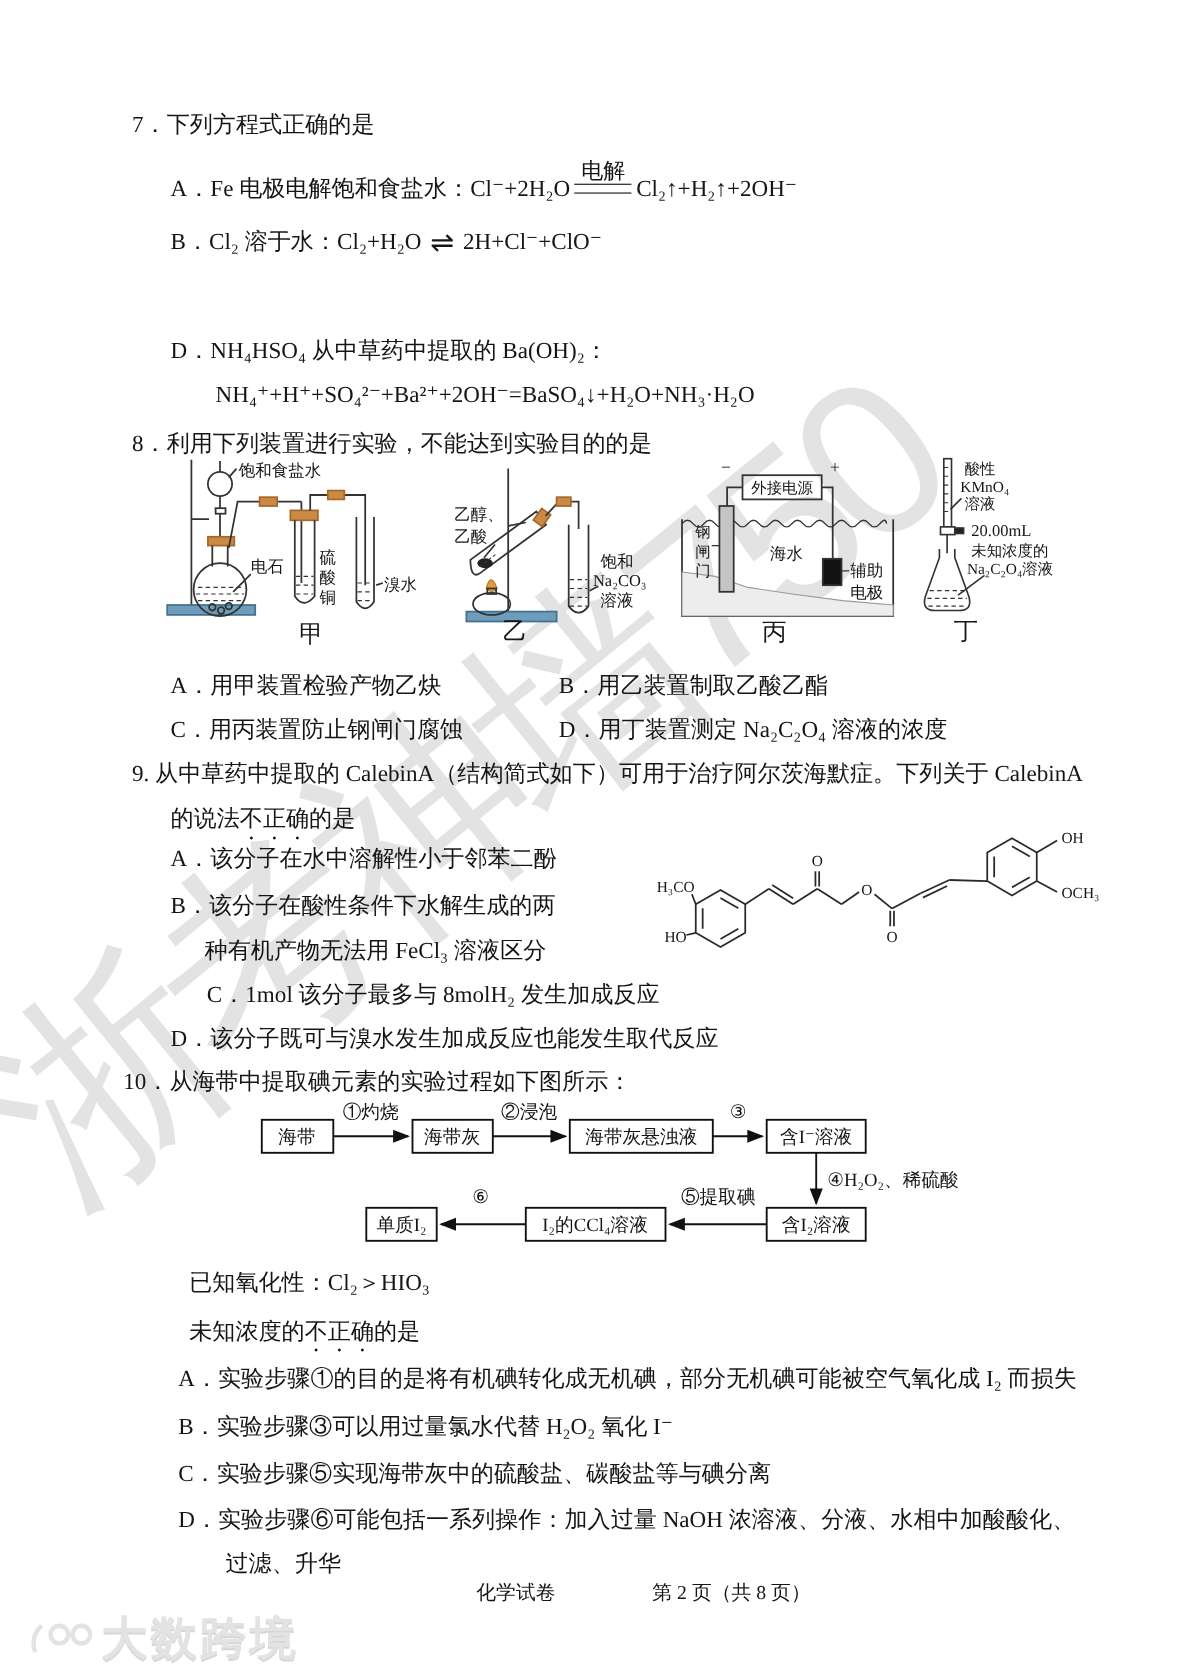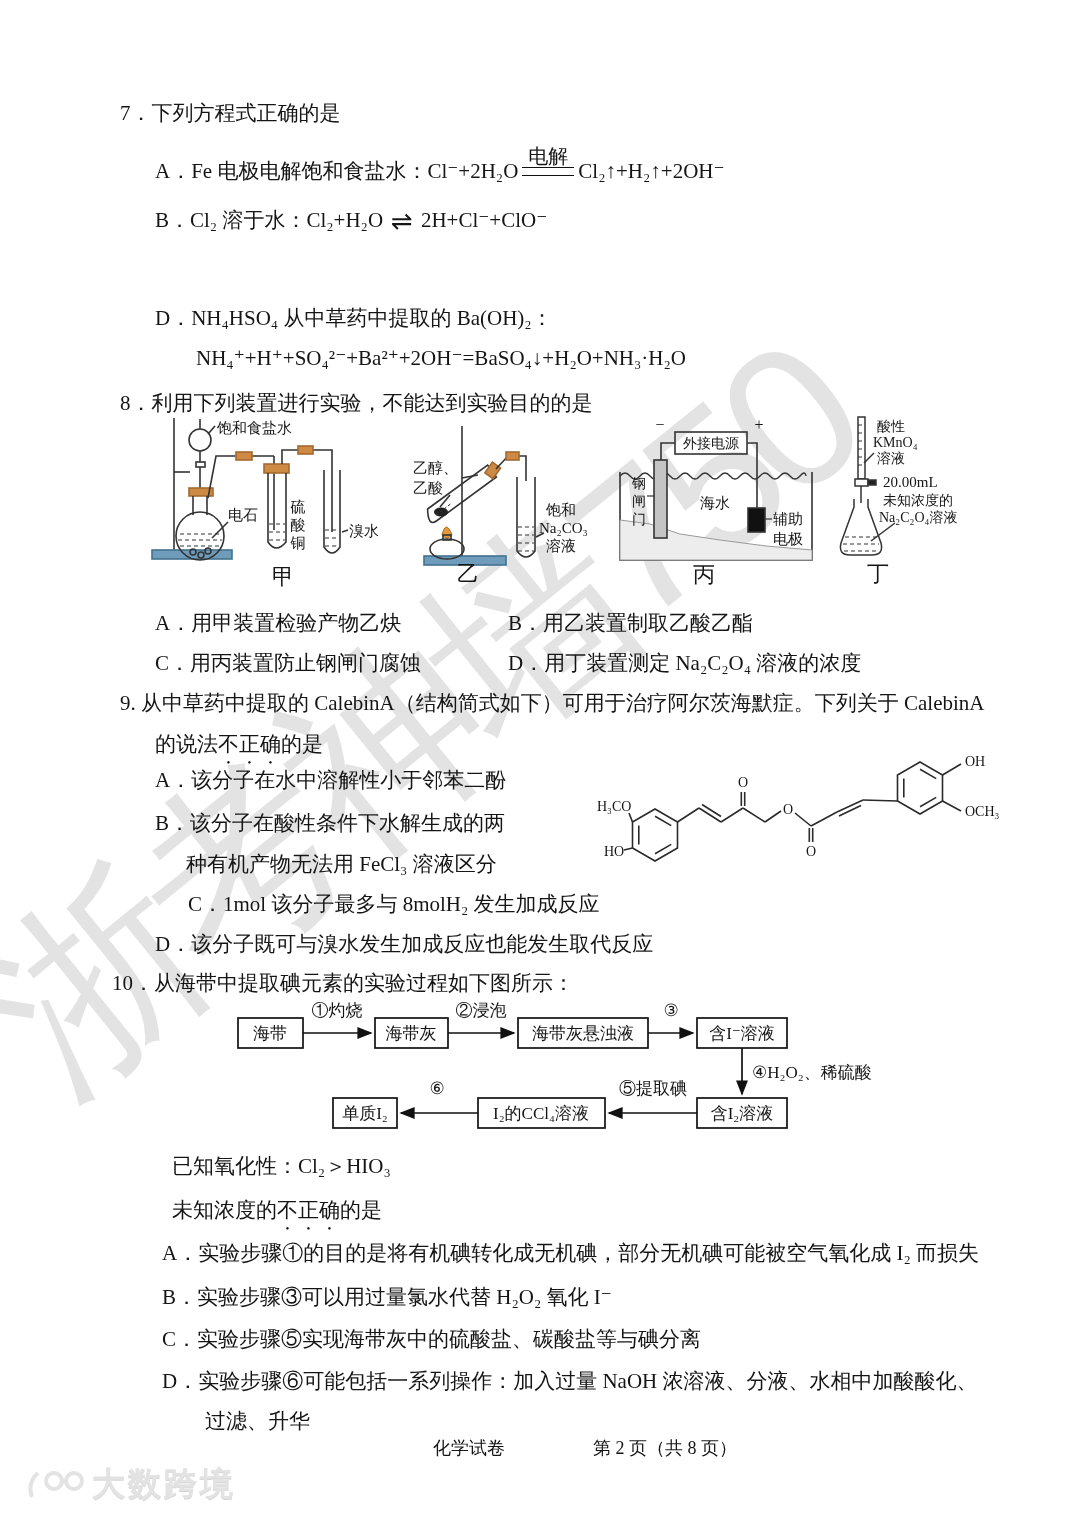--- a/index.html
+++ b/index.html
@@ -10,21 +10,21 @@
   }
   .wm-diag{
     position:absolute;left:105px;top:880px;z-index:0;
     font-size:200px;font-weight:400;color:rgba(0,0,0,0.11);
     white-space:nowrap;letter-spacing:-14px;
     transform:rotate(-39deg);transform-origin:0 100%;
     font-family:"Liberation Sans",sans-serif;user-select:none;
   }
   .wm-brand{
     position:absolute;left:26px;top:1462px;z-index:2;display:flex;align-items:center;gap:8px;
-    color:#e3e3e3;font-family:"Liberation Sans",sans-serif;font-weight:bold;font-size:33px;
+    color:#e3e3e3;font-family:"Liberation Sans",sans-serif;font-weight:bold;font-size:42px;
     letter-spacing:3px;text-shadow:0 1px 0 #d6d6d6;
   }
   .line{position:absolute;white-space:nowrap;font-size:21px;z-index:1;line-height:1.3;}
   .cond{
     position:relative;display:inline-block;width:52px;height:7px;
     border-top:1.8px solid #111;border-bottom:1.8px solid #111;
     margin:0 4px;vertical-align:2px;
   }
   .cond.narrow{width:36px;}
   .cond-lbl{

